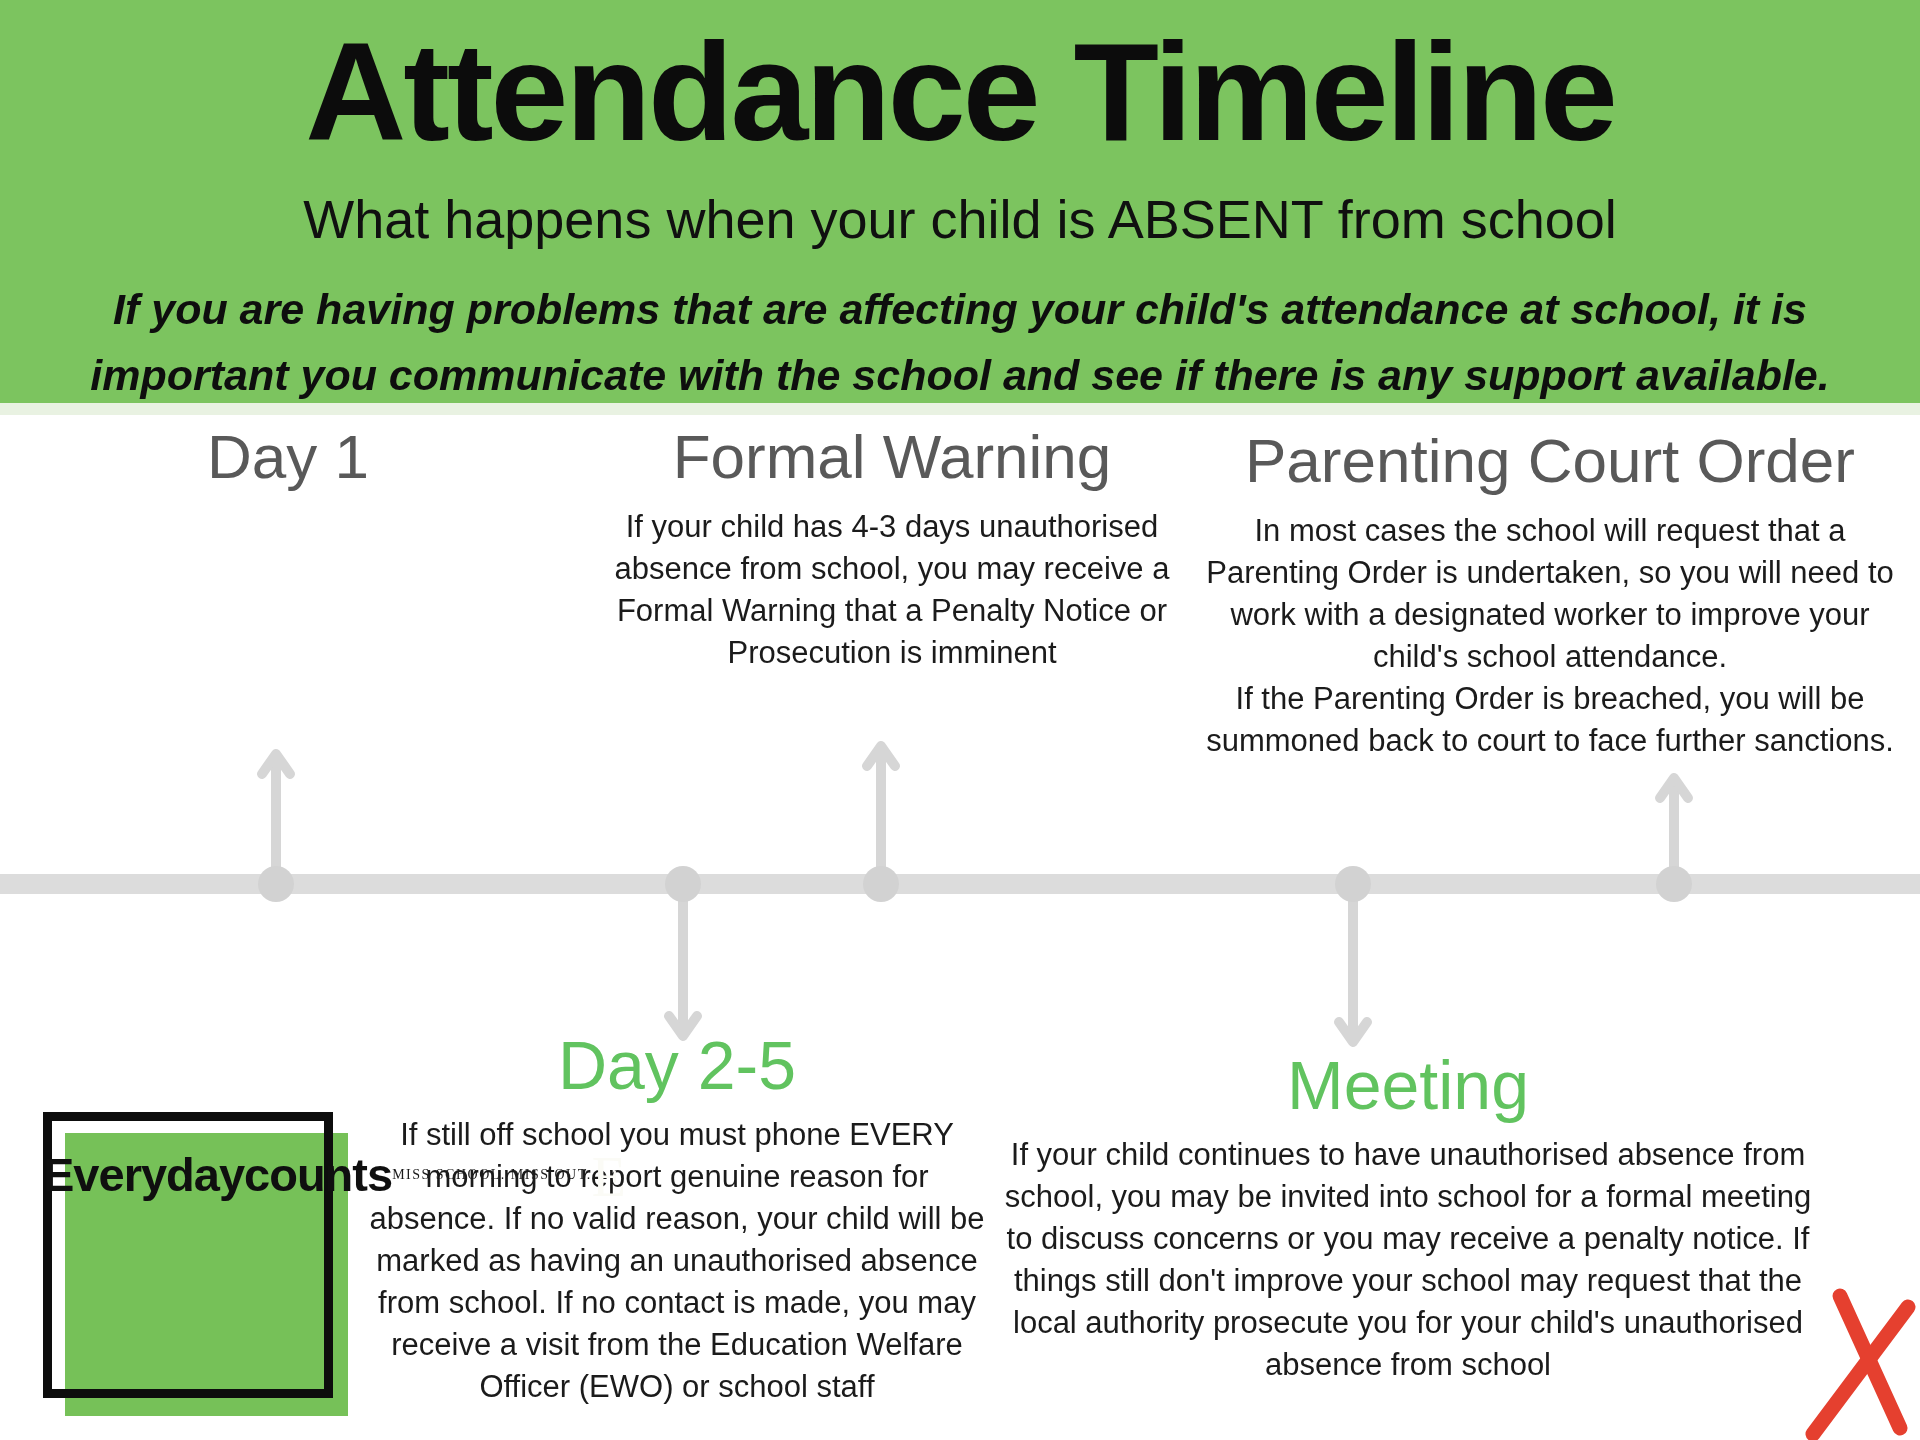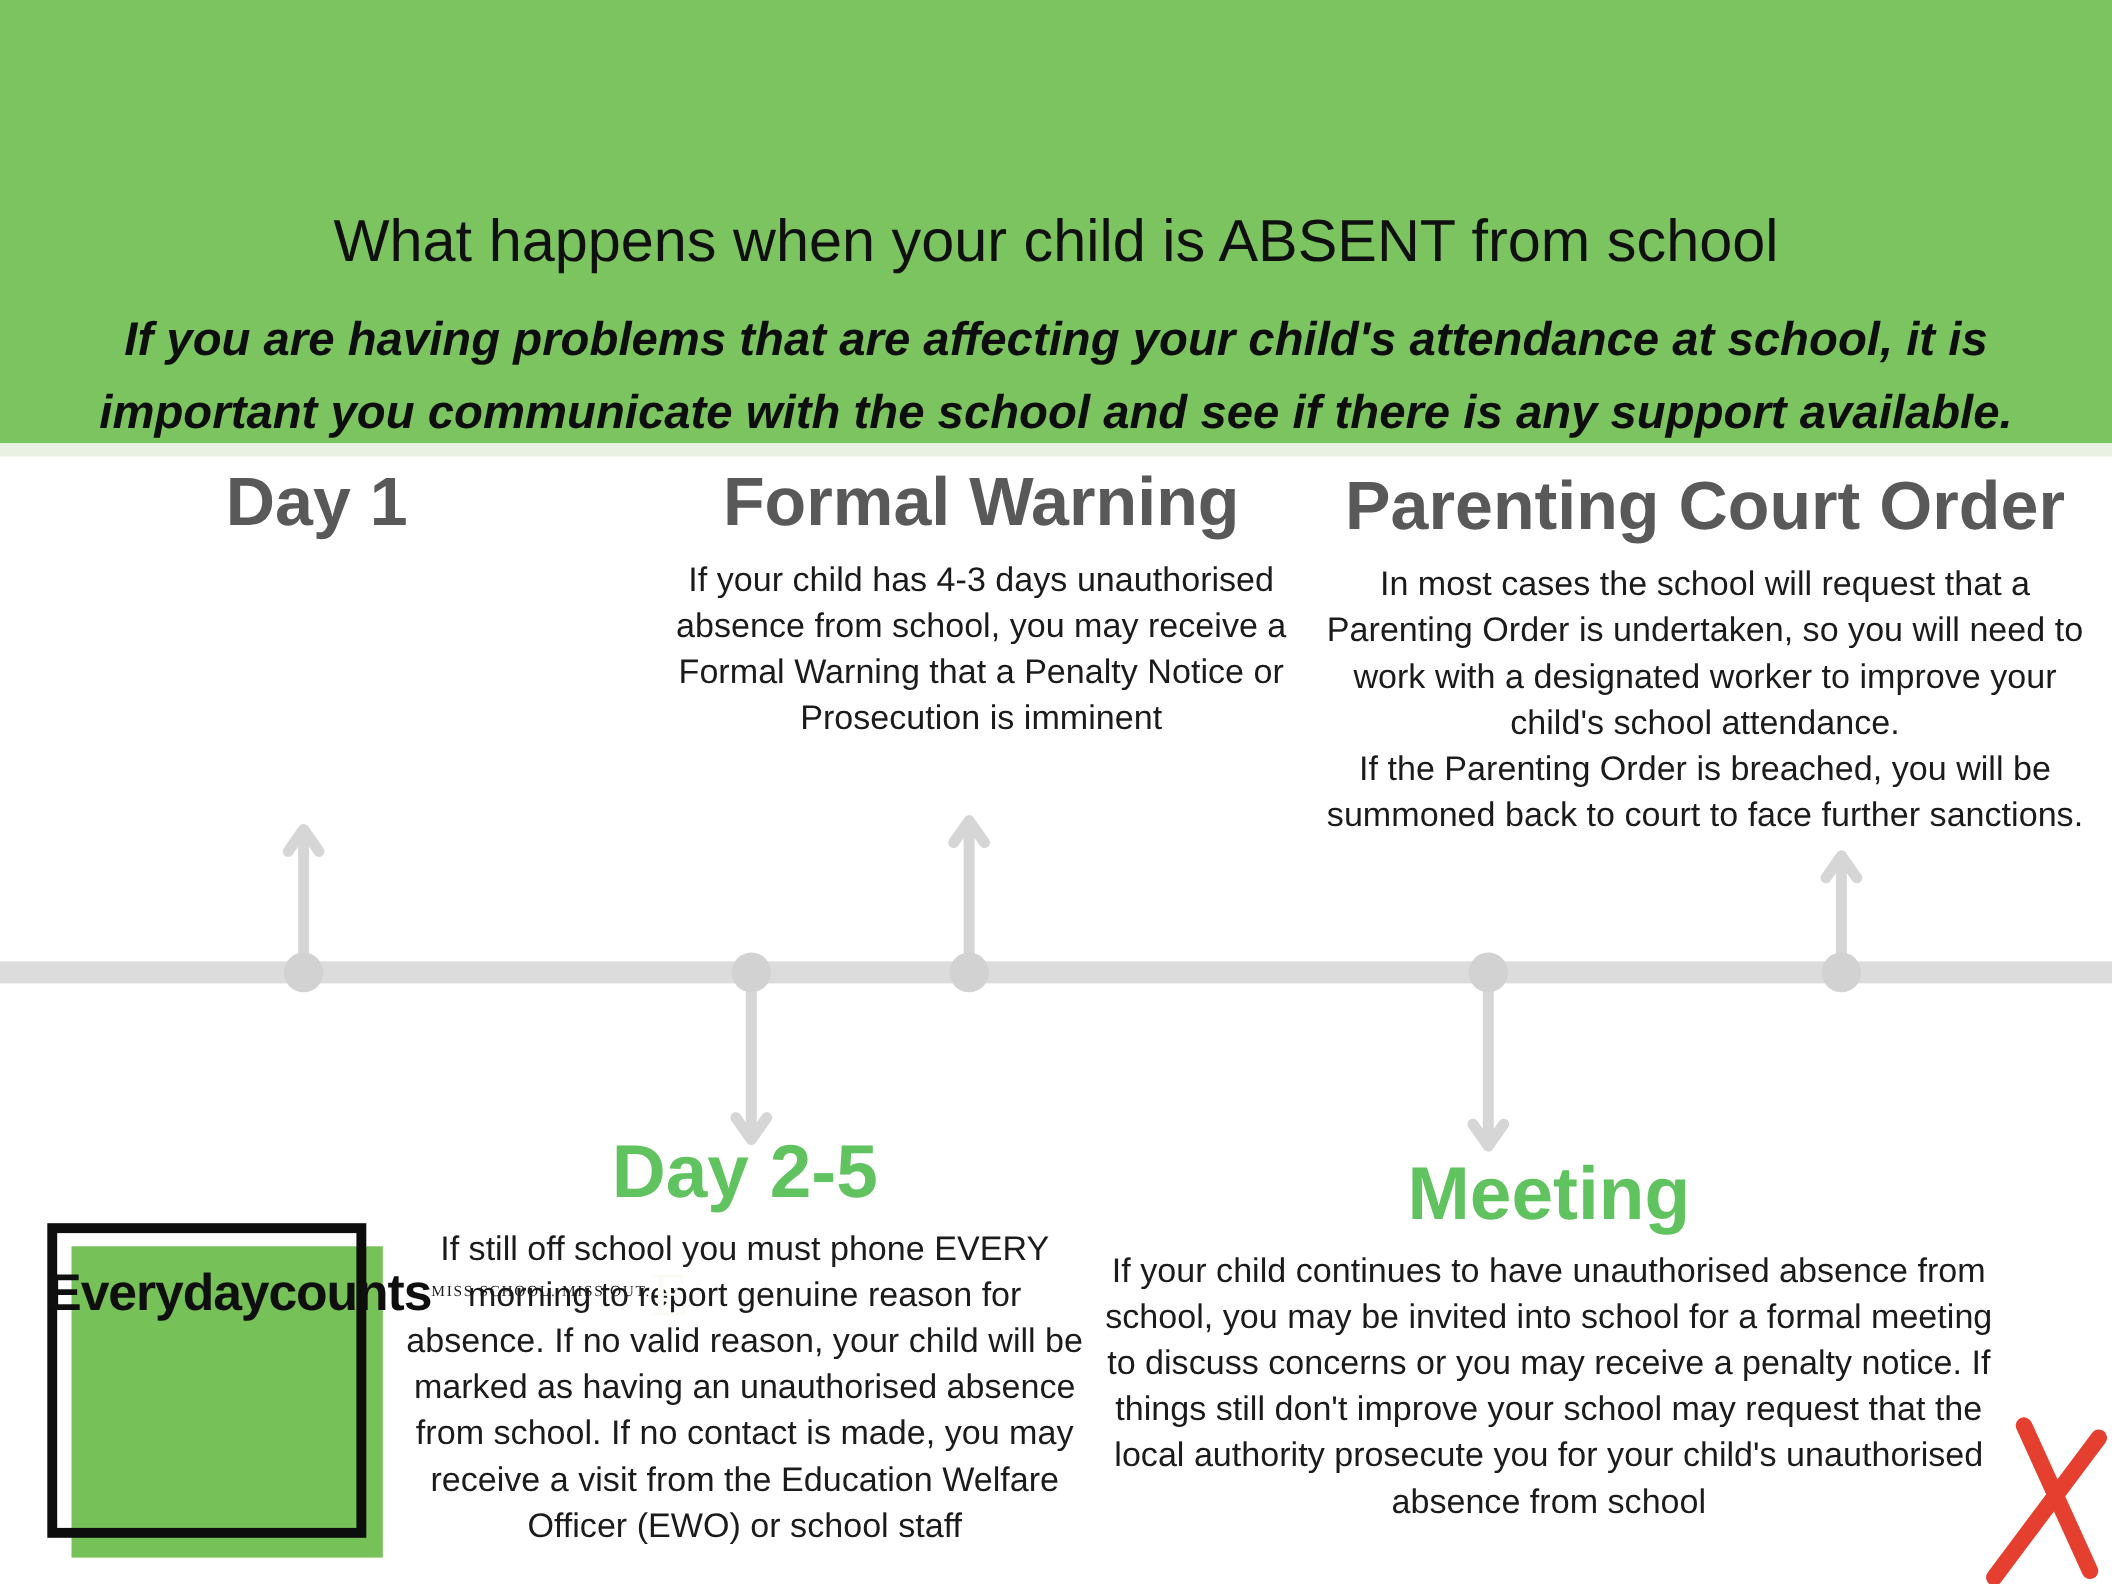--- a/index.html
+++ b/index.html
@@ -17,21 +17,21 @@
   .subtitle{
     position:absolute;left:0;top:188px;width:1920px;text-align:center;
     font-size:54px;line-height:62px;font-weight:normal;color:#101010;
   }
   .notice{
     position:absolute;left:30px;top:276px;width:1860px;text-align:center;
     font-size:43px;line-height:66px;font-weight:bold;font-style:italic;color:#0e0e0e;
   }
   
   .section{position:absolute;text-align:center;}
-  .section h2{margin:0 0 12px 0;font-size:62px;line-height:74px;font-weight:bold;color:var(--heading-gray,#595959);letter-spacing:0px;white-space:nowrap;}
+  .section h2{margin:0 0 12px 0;font-size:62px;line-height:74px;font-weight:normal;color:var(--heading-gray,#595959);letter-spacing:0px;white-space:nowrap;}
   .section.green h2{color:var(--heading-green,#61c35f);font-size:68px;}
   .section p{margin:0 auto;font-size:31px;line-height:42px;color:#1b1b1b;}
   .preline{white-space:pre-line;}
   .sec-day1{left:8px;top:420px;width:560px;}
   .sec-formal{left:592px;top:420px;width:600px;}
   .sec-parenting{left:1180px;top:424px;width:740px;}
   .sec-parenting p{max-width:716px;}
   .sec-day25{left:352px;top:1028px;width:650px;}
   .sec-day25 p{max-width:630px;}
   .sec-meeting{left:978px;top:1048px;width:860px;}
@@ -52,20 +52,21 @@
   .x-mark{position:absolute;left:1793px;top:1286px;}
   .x-mark line{stroke:var(--x-red,#e5402f);stroke-width:15;stroke-linecap:round;}
 </style>
 </head>
 <body>
 
 <div class="canvas">
 
   <div class="banner"></div>
   <div class="banner-shadow"></div>
+  <div class="title">Attendance Timeline</div>
   <div class="subtitle">What happens when your child is ABSENT from school</div>
   <div class="notice">If you are having problems that are affecting your child's attendance at school, it is important you communicate with the school and see if there is any support available.</div>
 
   <div class="section sec-day1">
     <h2>Day 1</h2>
   </div>
   <div class="section sec-formal">
     <h2>Formal Warning</h2>
     <p>If your child has 4-3 days unauthorised absence from school, you may receive a Formal Warning that a Penalty Notice or Prosecution is imminent</p>
   </div>

